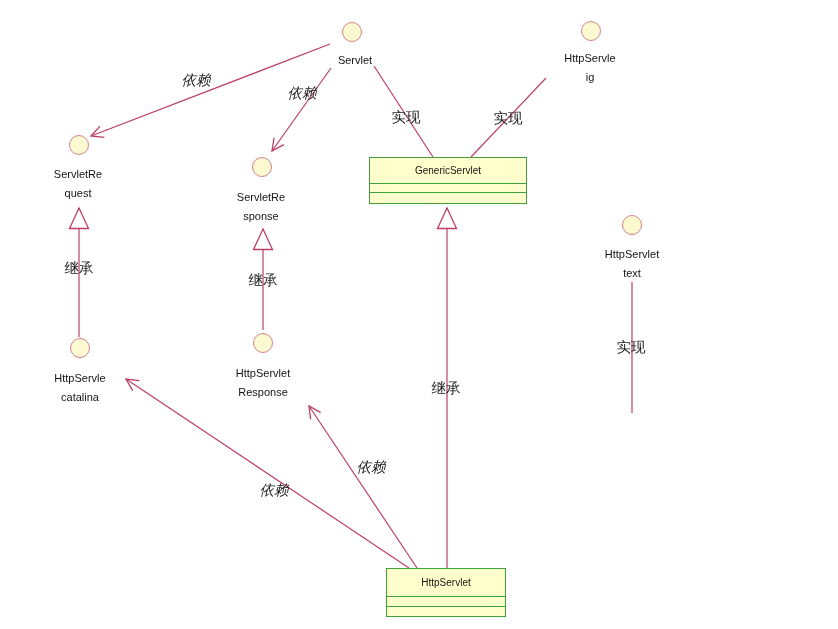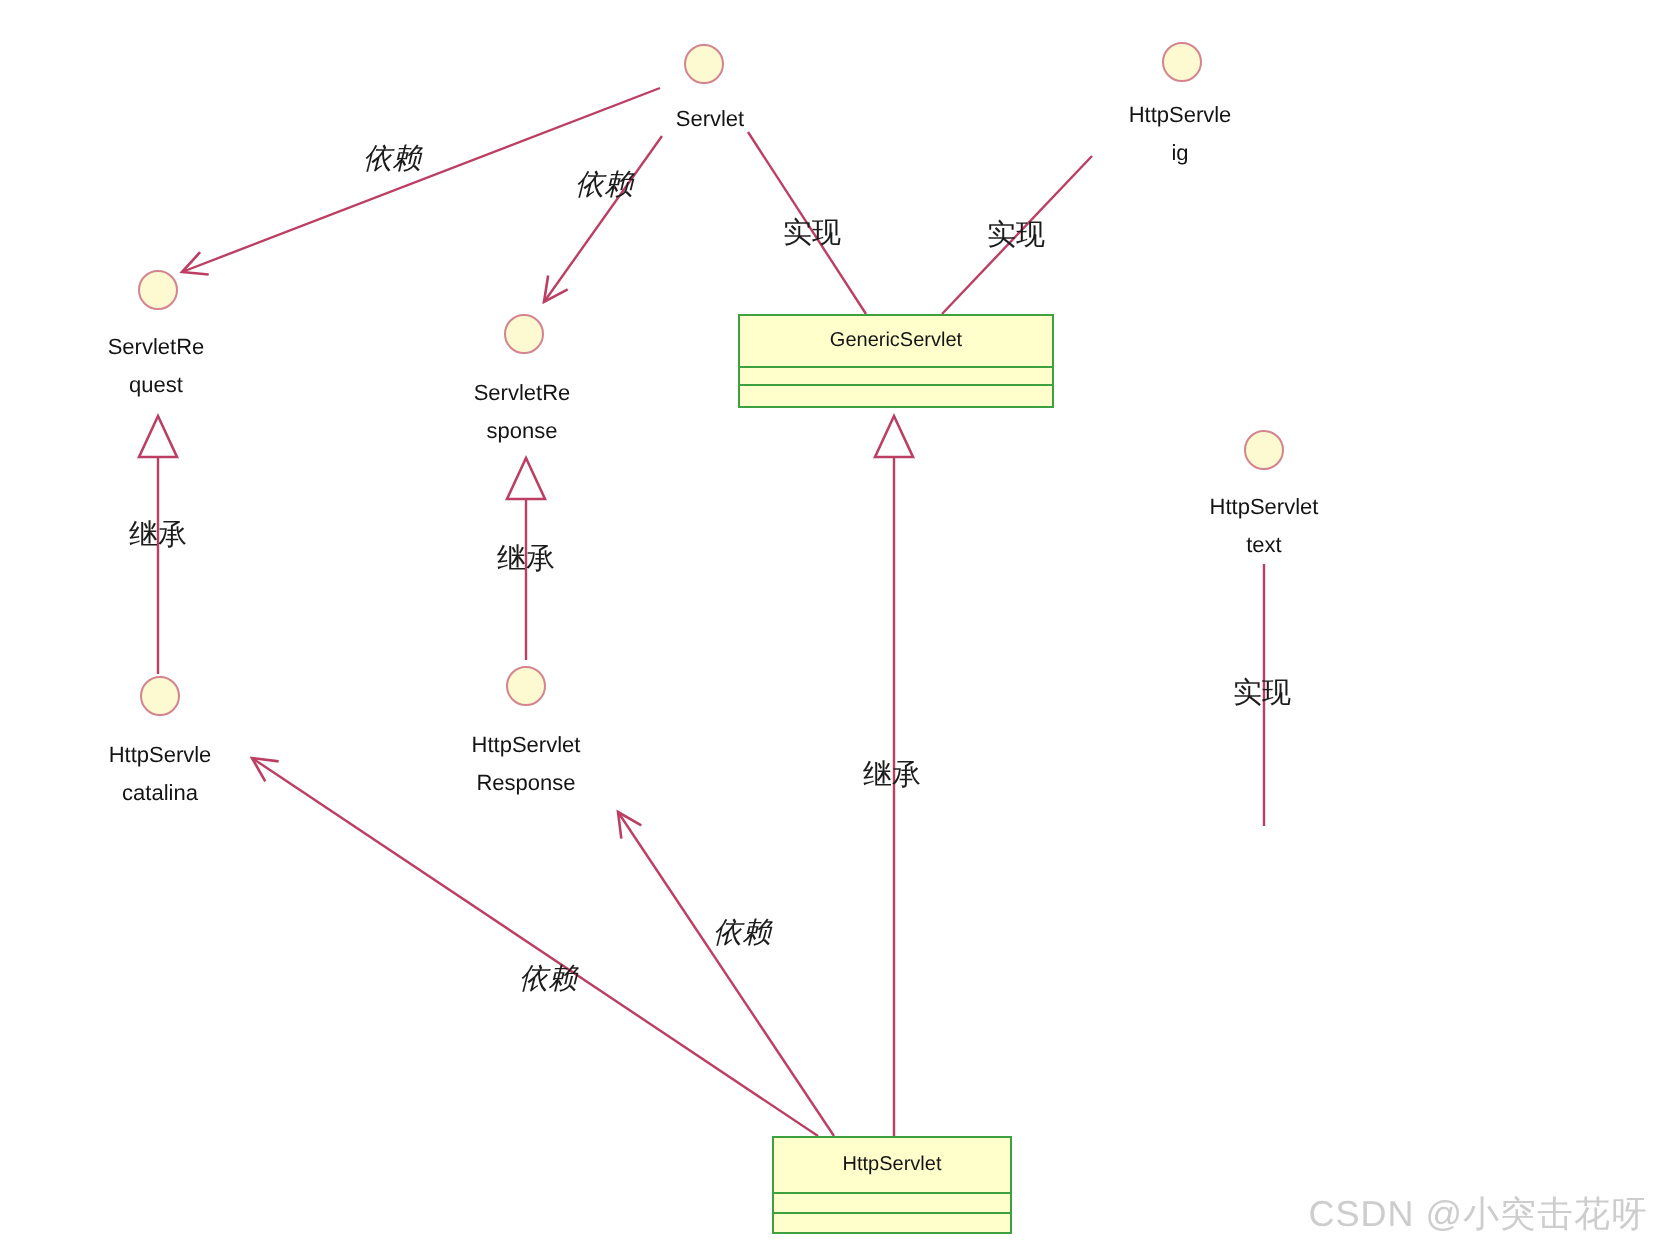--- a/index.html
+++ b/index.html
@@ -117,15 +117,14 @@
   <div class="edge-label dep" style="left:273px; top:83px;">依赖</div>
   <div class="edge-label" style="left:377px; top:107px;">实现</div>
   <div class="edge-label" style="left:479px; top:108px;">实现</div>
   <div class="edge-label" style="left:50px;  top:258px;">继承</div>
   <div class="edge-label" style="left:234px; top:270px;">继承</div>
   <div class="edge-label" style="left:417px; top:378px;">继承</div>
   <div class="edge-label" style="left:602px; top:337px;">实现</div>
   <div class="edge-label dep" style="left:245px; top:480px;">依赖</div>
   <div class="edge-label dep" style="left:342px; top:457px;">依赖</div>
 
-  <div class="watermark">CSDN @小突击花呀</div>
 
 </div>
 
 </body></html>

